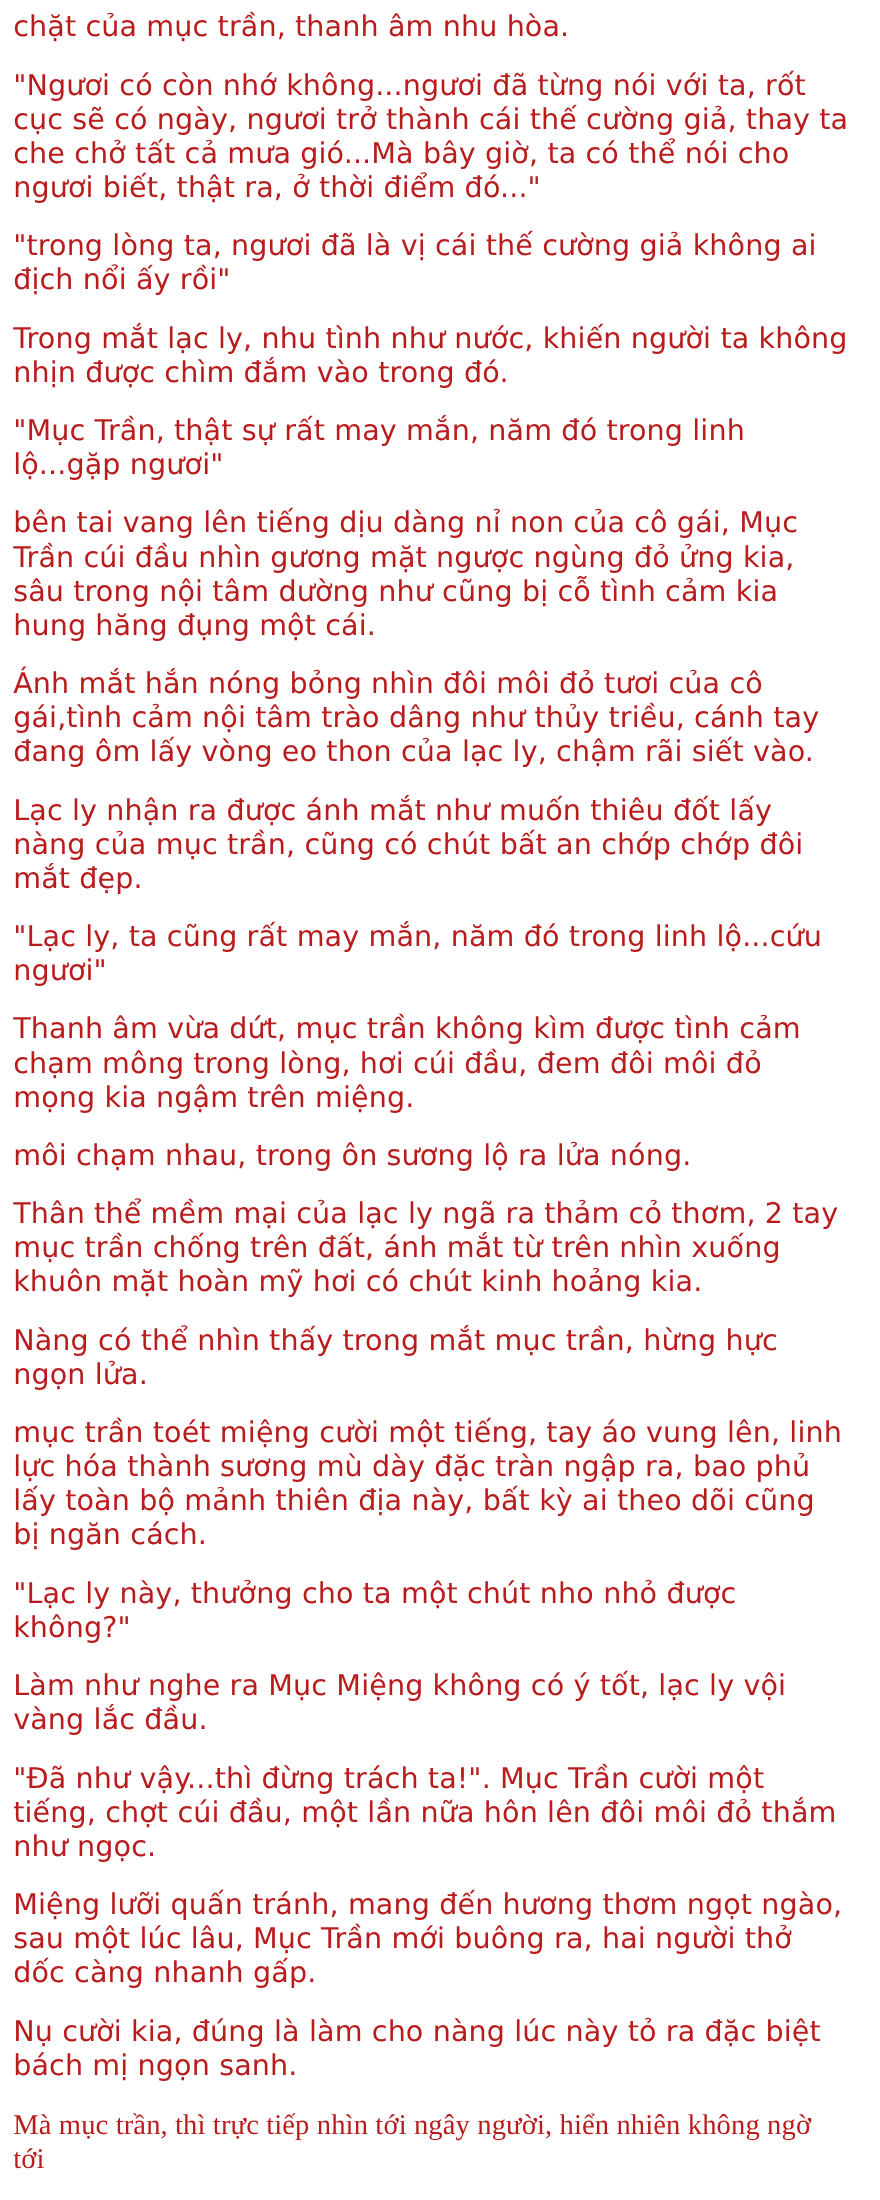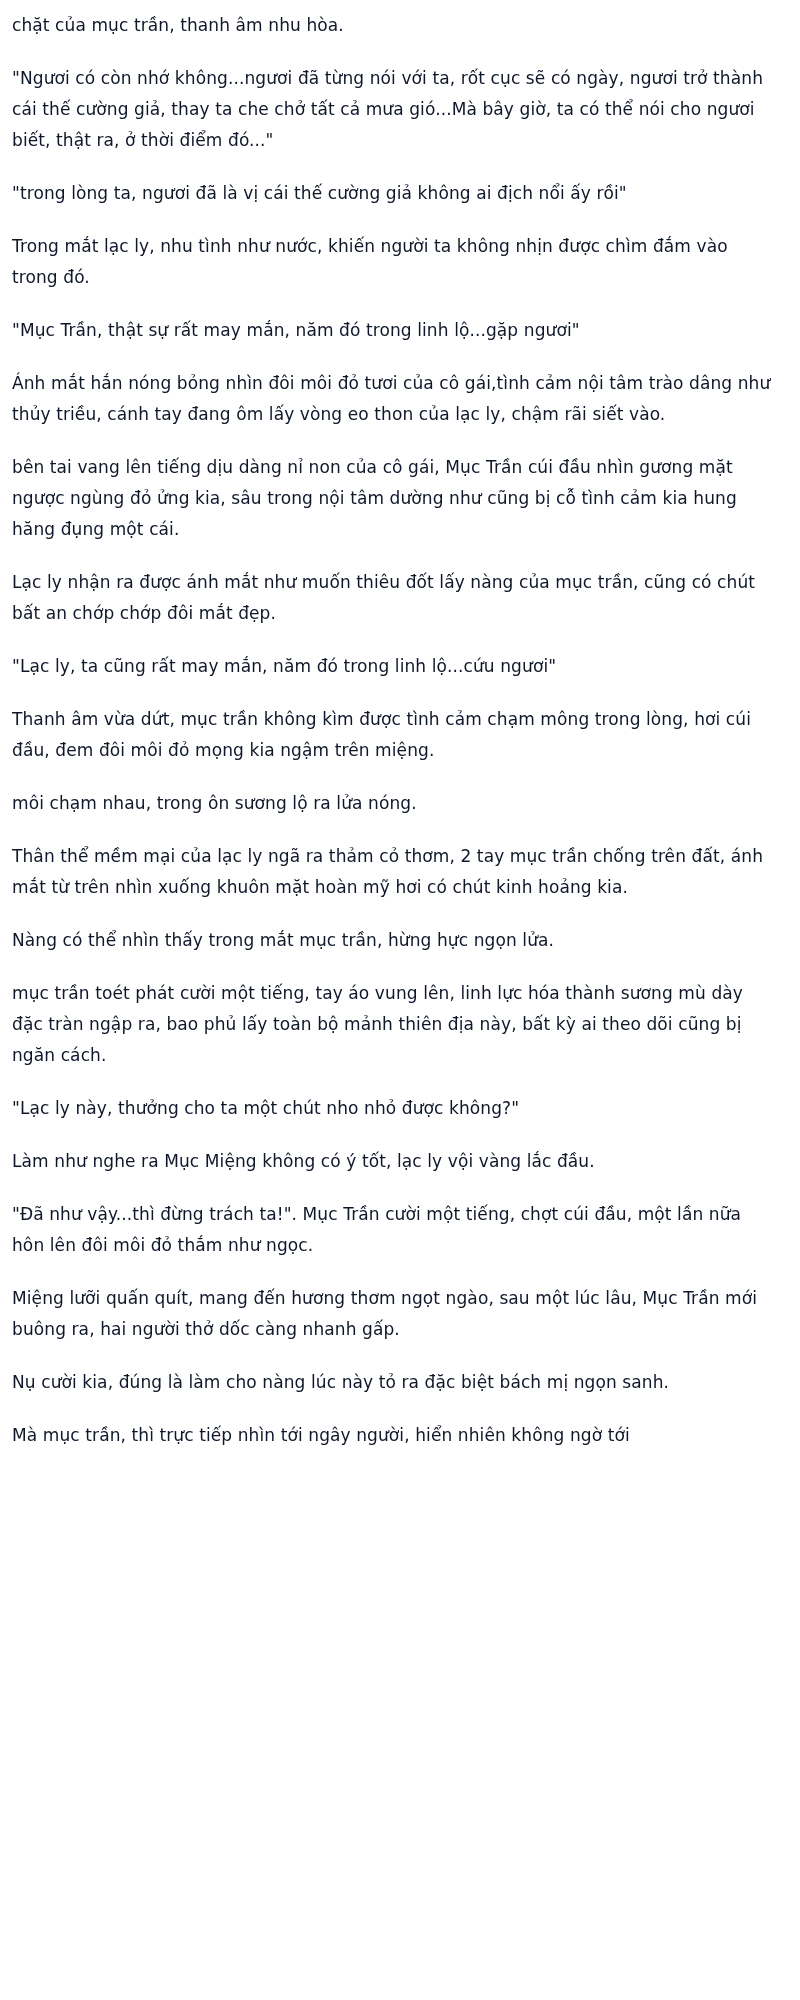--- a/index.html
+++ b/index.html
@@ -12,49 +12,50 @@
     min-height: 2000px;
     font-family: "DejaVu Sans", "Liberation Sans", sans-serif;
   }
   #reader {
     width: 800px;
     box-sizing: border-box;
     padding: 10px 12px 24px 12px;
     background: #ffffff;
   }
   .para {
-    color: #0f172a;
-    font-size: 17px;
+    color: #b91c1c;
+    font-size: 26px;
     line-height: 31px;
     margin: 0 16px 22px 0;
     text-align: left;
     word-wrap: break-word;
     letter-spacing: 0.1px;
   }
   .para:last-child {
     margin-bottom: 0;
+    font-family: Liberation Serif, serif;
   }
 </style>
 </head>
 <body>
 
 <div id="reader">
   <p class="para">chặt của mục trần, thanh âm nhu hòa.</p>
   <p class="para">"Ngươi có còn nhớ không...ngươi đã từng nói với ta, rốt cục sẽ có ngày, ngươi trở thành cái thế cường giả, thay ta che chở tất cả mưa gió...Mà bây giờ, ta có thể nói cho ngươi biết, thật ra, ở thời điểm đó..."</p>
   <p class="para">"trong lòng ta, ngươi đã là vị cái thế cường giả không ai địch nổi ấy rồi"</p>
   <p class="para">Trong mắt lạc ly, nhu tình như nước, khiến người ta không nhịn được chìm đắm vào trong đó.</p>
   <p class="para">"Mục Trần, thật sự rất may mắn, năm đó trong linh lộ...gặp ngươi"</p>
+  <p class="para">bên tai vang lên tiếng dịu dàng nỉ non của cô gái, Mục Trần cúi đầu nhìn gương mặt ngược ngùng đỏ ửng kia, sâu trong nội tâm dường như cũng bị cỗ tình cảm kia hung hăng đụng một cái.</p>
   <p class="para">Ánh mắt hắn nóng bỏng nhìn đôi môi đỏ tươi của cô gái,tình cảm nội tâm trào dâng như thủy triều, cánh tay đang ôm lấy vòng eo thon của lạc ly, chậm rãi siết vào.</p>
-  <p class="para">bên tai vang lên tiếng dịu dàng nỉ non của cô gái, Mục Trần cúi đầu nhìn gương mặt ngược ngùng đỏ ửng kia, sâu trong nội tâm dường như cũng bị cỗ tình cảm kia hung hăng đụng một cái.</p>
   <p class="para">Lạc ly nhận ra được ánh mắt như muốn thiêu đốt lấy nàng của mục trần, cũng có chút bất an chớp chớp đôi mắt đẹp.</p>
   <p class="para">"Lạc ly, ta cũng rất may mắn, năm đó trong linh lộ...cứu ngươi"</p>
   <p class="para">Thanh âm vừa dứt, mục trần không kìm được tình cảm chạm mông trong lòng, hơi cúi đầu, đem đôi môi đỏ mọng kia ngậm trên miệng.</p>
   <p class="para">môi chạm nhau, trong ôn sương lộ ra lửa nóng.</p>
   <p class="para">Thân thể mềm mại của lạc ly ngã ra thảm cỏ thơm, 2 tay mục trần chống trên đất, ánh mắt từ trên nhìn xuống khuôn mặt hoàn mỹ hơi có chút kinh hoảng kia.</p>
   <p class="para">Nàng có thể nhìn thấy trong mắt mục trần, hừng hực ngọn lửa.</p>
-  <p class="para">mục trần toét phát cười một tiếng, tay áo vung lên, linh lực hóa thành sương mù dày đặc tràn ngập ra, bao phủ lấy toàn bộ mảnh thiên địa này, bất kỳ ai theo dõi cũng bị ngăn cách.</p>
+  <p class="para">mục trần toét miệng cười một tiếng, tay áo vung lên, linh lực hóa thành sương mù dày đặc tràn ngập ra, bao phủ lấy toàn bộ mảnh thiên địa này, bất kỳ ai theo dõi cũng bị ngăn cách.</p>
   <p class="para">"Lạc ly này, thưởng cho ta một chút nho nhỏ được không?"</p>
   <p class="para">Làm như nghe ra Mục Miệng không có ý tốt, lạc ly vội vàng lắc đầu.</p>
   <p class="para">"Đã như vậy...thì đừng trách ta!". Mục Trần cười một tiếng, chợt cúi đầu, một lần nữa hôn lên đôi môi đỏ thắm như ngọc.</p>
-  <p class="para">Miệng lưỡi quấn quít, mang đến hương thơm ngọt ngào, sau một lúc lâu, Mục Trần mới buông ra, hai người thở dốc càng nhanh gấp.</p>
+  <p class="para">Miệng lưỡi quấn tránh, mang đến hương thơm ngọt ngào, sau một lúc lâu, Mục Trần mới buông ra, hai người thở dốc càng nhanh gấp.</p>
   <p class="para">Nụ cười kia, đúng là làm cho nàng lúc này tỏ ra đặc biệt bách mị ngọn sanh.</p>
   <p class="para">Mà mục trần, thì trực tiếp nhìn tới ngây người, hiển nhiên không ngờ tới</p>
 </div>
 
 </body></html>

